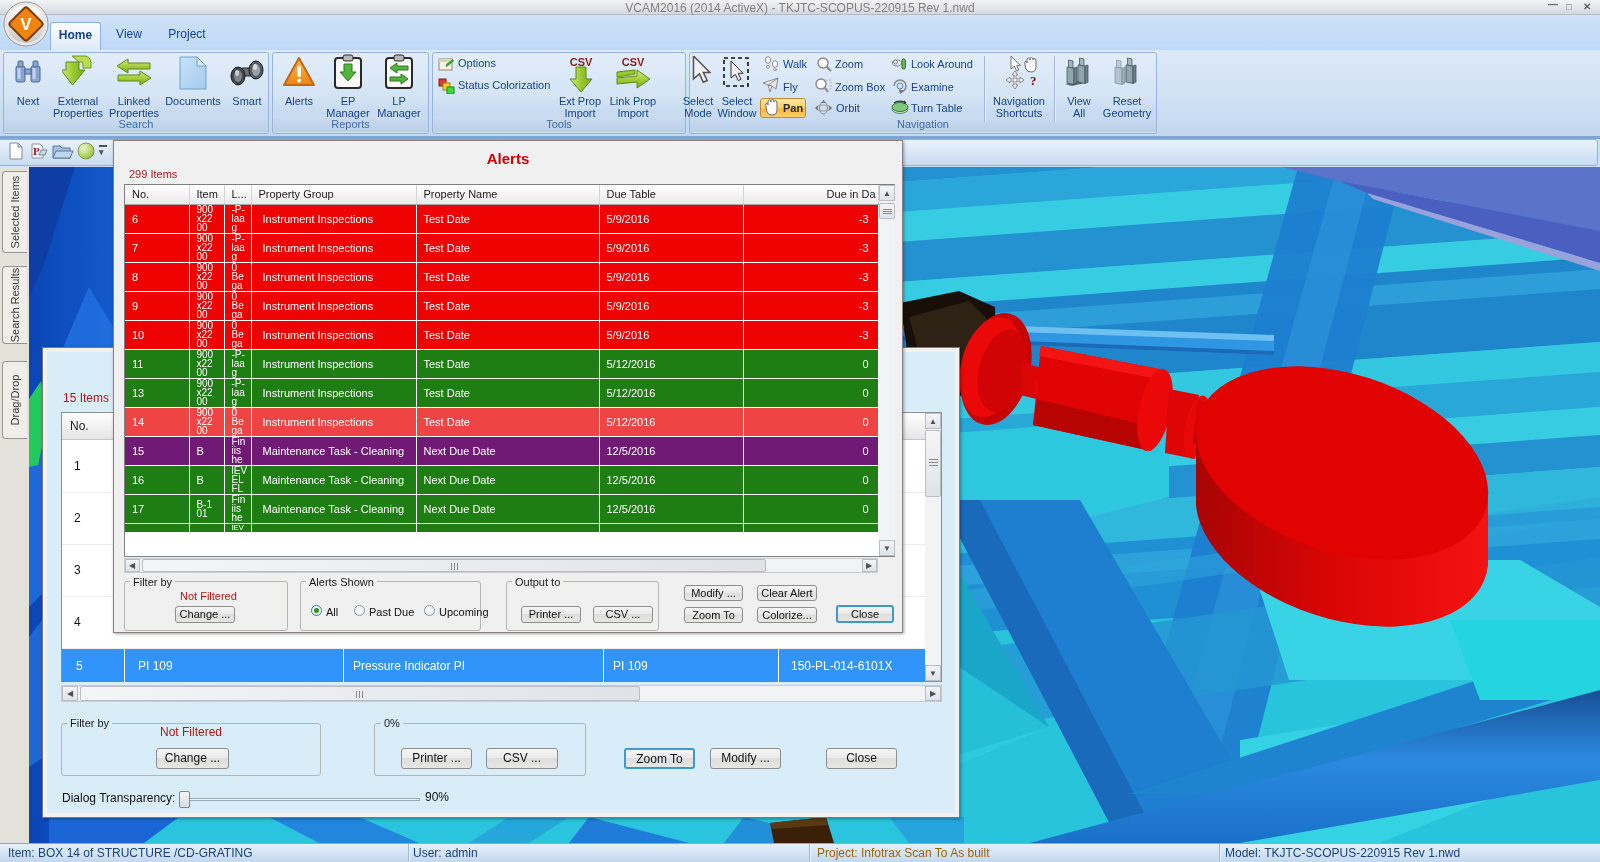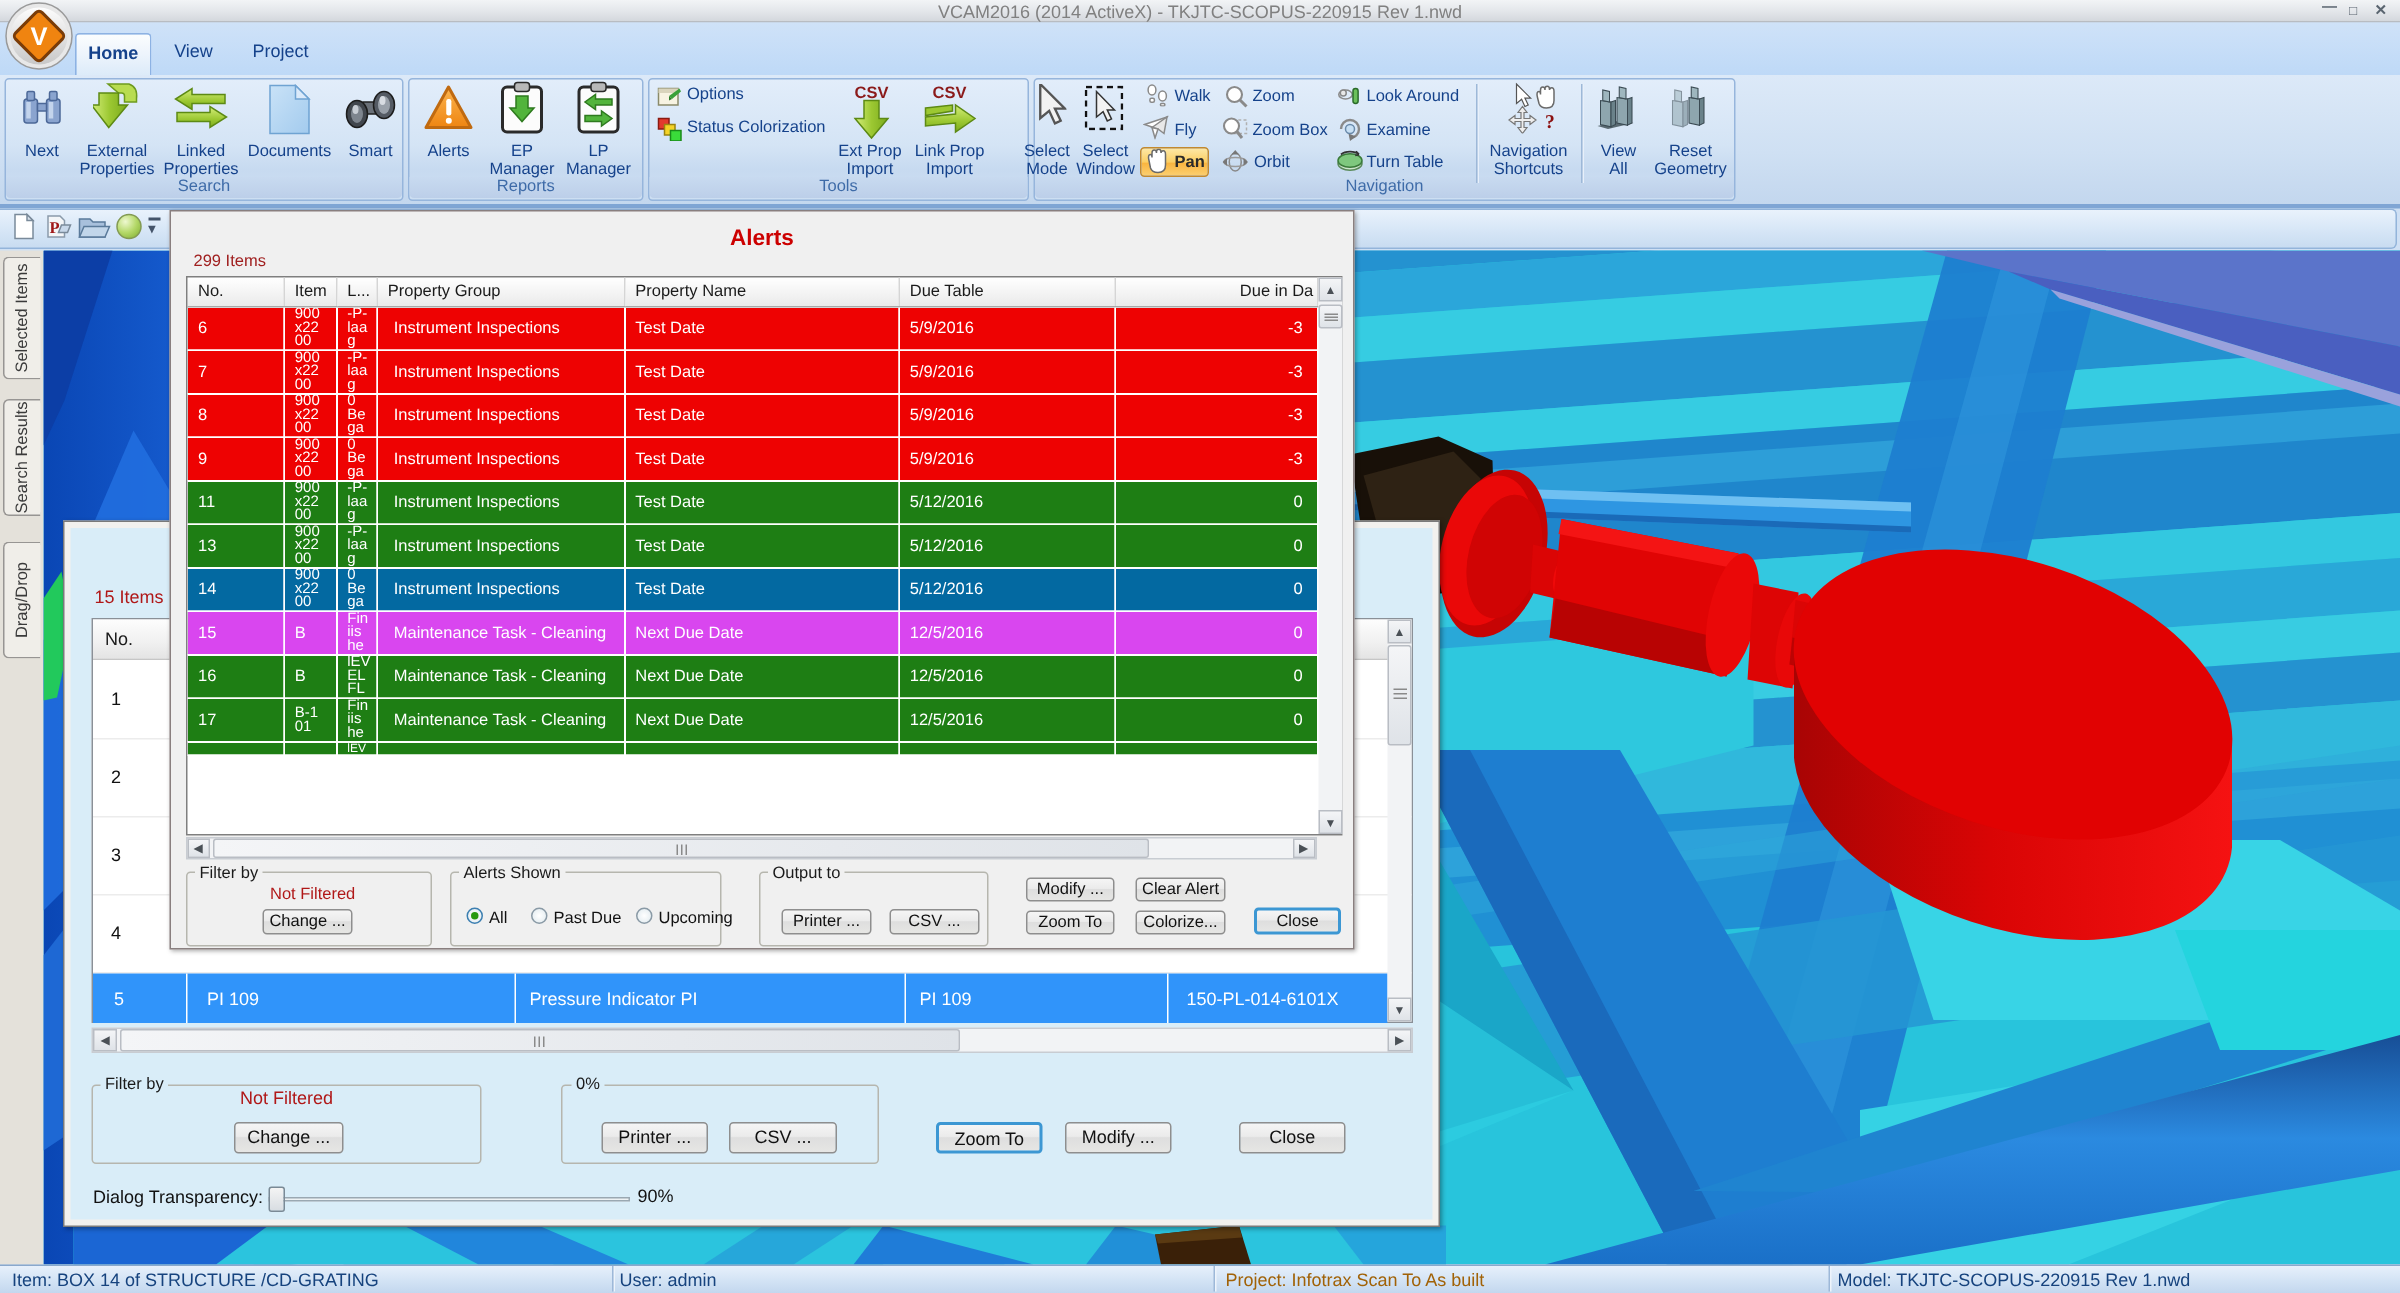--- a/index.html
+++ b/index.html
@@ -583,20 +583,33 @@
               <div style="font-size:10px;line-height:9px">900<br>x22<br>00</div>
             </td>
             <td>
               <div style="font-size:10px;line-height:9px">0<br>Be<br>ga</div>
             </td>
             <td style="padding-left:11px">Instrument Inspections</td>
             <td>Test Date</td>
             <td>5/9/2016</td>
             <td style="text-align:right;padding-right:9px">-3</td>
           </tr>
+<tr style="height:29px;background:#ee0202">
+            <td>10</td>
+            <td>
+              <div style="font-size:10px;line-height:9px">900<br>x22<br>00</div>
+            </td>
+            <td>
+              <div style="font-size:10px;line-height:9px">0<br>Be<br>ga</div>
+            </td>
+            <td style="padding-left:11px">Instrument Inspections</td>
+            <td>Test Date</td>
+            <td>5/9/2016</td>
+            <td style="text-align:right;padding-right:9px">-3</td>
+          </tr>
 <tr style="height:29px;background:#1e7e14">
             <td>11</td>
             <td>
               <div style="font-size:10px;line-height:9px">900<br>x22<br>00</div>
             </td>
             <td>
               <div style="font-size:10px;line-height:9px">-P-<br>laa<br>g</div>
             </td>
             <td style="padding-left:11px">Instrument Inspections</td>
             <td>Test Date</td>
@@ -609,34 +622,34 @@
               <div style="font-size:10px;line-height:9px">900<br>x22<br>00</div>
             </td>
             <td>
               <div style="font-size:10px;line-height:9px">-P-<br>laa<br>g</div>
             </td>
             <td style="padding-left:11px">Instrument Inspections</td>
             <td>Test Date</td>
             <td>5/12/2016</td>
             <td style="text-align:right;padding-right:9px">0</td>
           </tr>
-<tr style="height:29px;background:#0369a1">
+<tr style="height:29px;background:#ef4444">
             <td>14</td>
             <td>
               <div style="font-size:10px;line-height:9px">900<br>x22<br>00</div>
             </td>
             <td>
               <div style="font-size:10px;line-height:9px">0<br>Be<br>ga</div>
             </td>
             <td style="padding-left:11px">Instrument Inspections</td>
             <td>Test Date</td>
             <td>5/12/2016</td>
             <td style="text-align:right;padding-right:9px">0</td>
           </tr>
-<tr style="height:29px;background:#d946ef">
+<tr style="height:29px;background:#701a75">
             <td>15</td>
             <td>B</td>
             <td>
               <div style="font-size:10px;line-height:9px">Fin<br>iis<br>he</div>
             </td>
             <td style="padding-left:11px">Maintenance Task - Cleaning</td>
             <td>Next Due Date</td>
             <td>12/5/2016</td>
             <td style="text-align:right;padding-right:9px">0</td>
           </tr>

